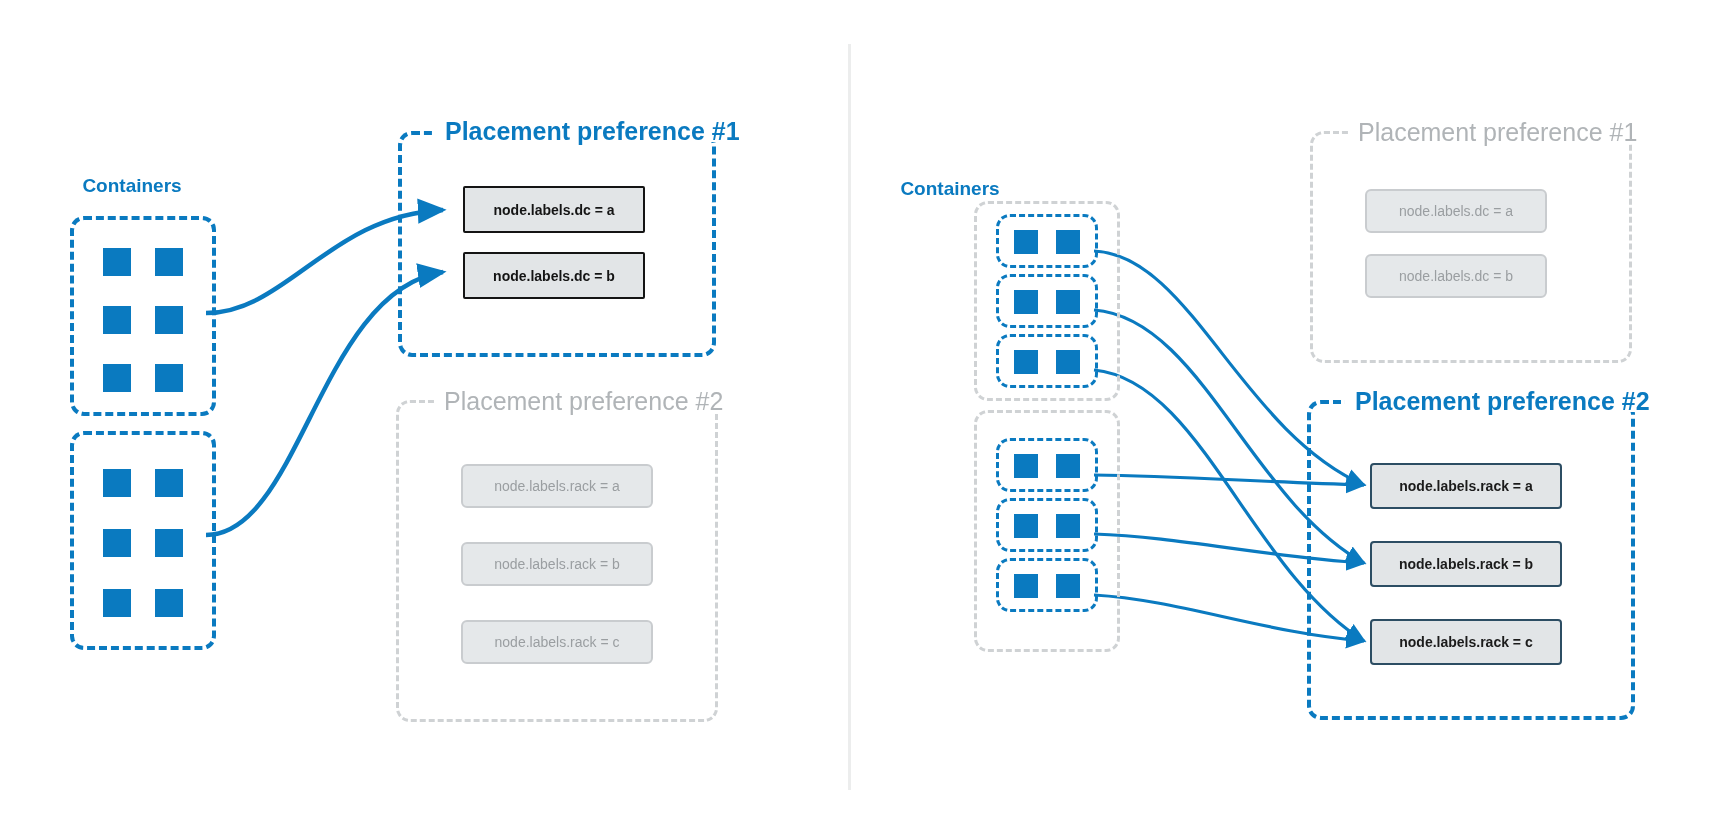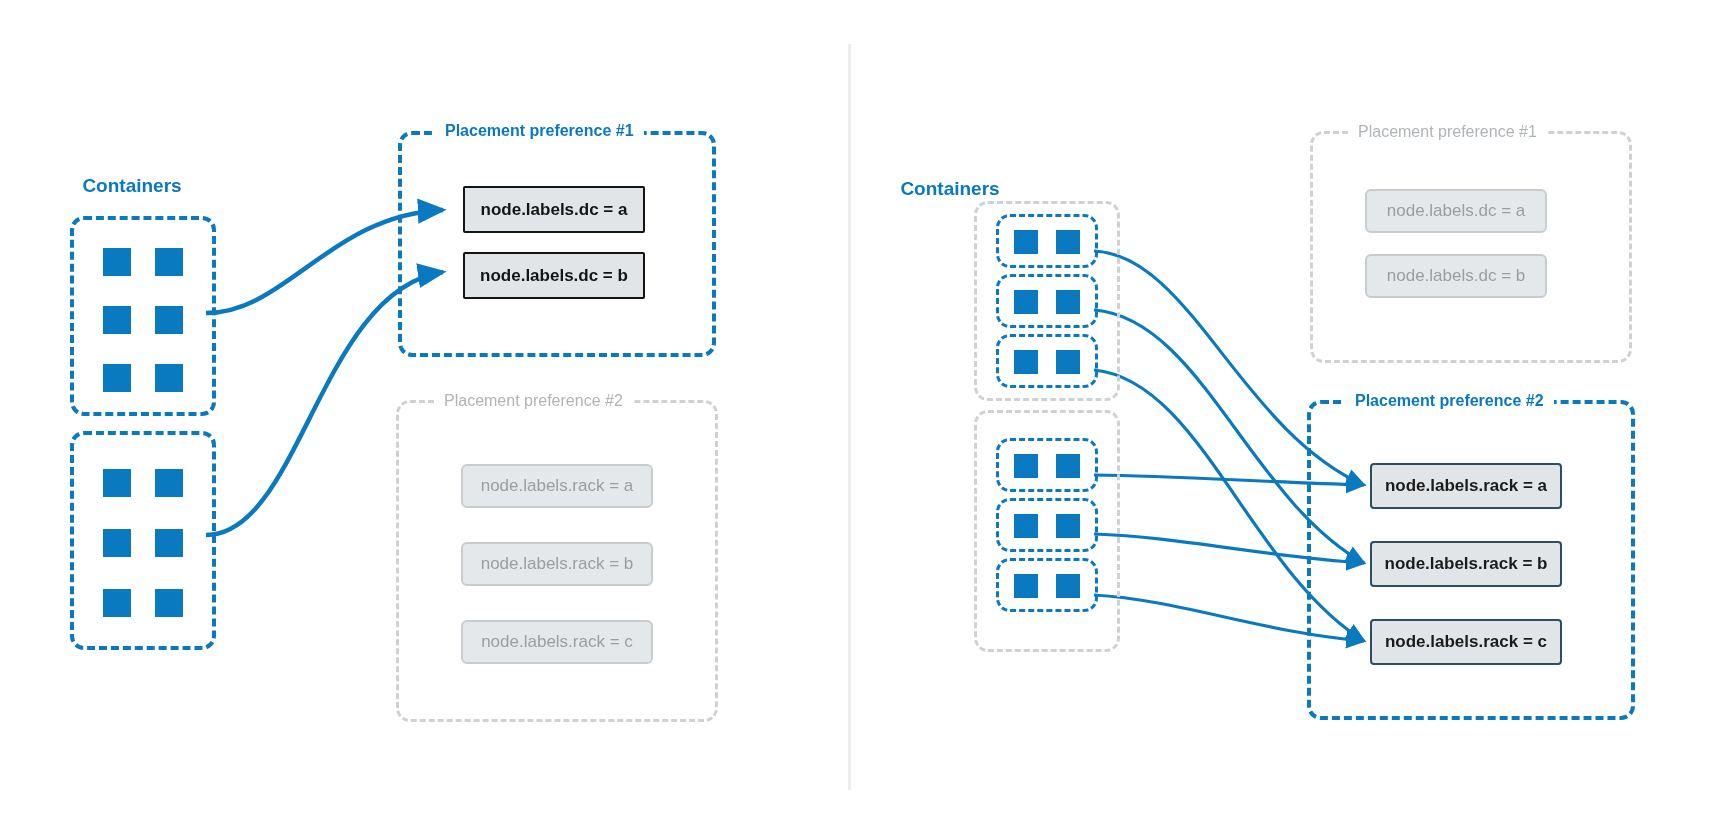--- a/index.html
+++ b/index.html
@@ -35,21 +35,21 @@
   }
   .group-thin-inactive {
     border: 3px dashed #cfd2d4;
   }
   .group-thin-active {
     border: 3px dashed #0a7ac0;
   }
   
   .grp-title {
     position: absolute;
-    font-size: 16px;
+    font-size: 25px;
     font-weight: bold;
     white-space: nowrap;
     background: #ffffff;
     padding: 0 10px;
     line-height: 22px;
   }
   .title-active { color: #0a7ac0; }
   .title-inactive { color: #b0b4b7; font-weight: normal; }
 
   .cont-label {
@@ -74,21 +74,21 @@
     width: 24px;
     height: 24px;
   }
   
   .pill {
     position: absolute;
     box-sizing: border-box;
     display: flex;
     align-items: center;
     justify-content: center;
-    font-size: 17px;
+    font-size: 14px;
     font-weight: bold;
     background: #e2e5e7;
     white-space: nowrap;
   }
   .pill-active-dark {
     border: 2.5px solid #141414;
     color: #141414;
     border-radius: 2px;
   }
   .pill-active-navy {

